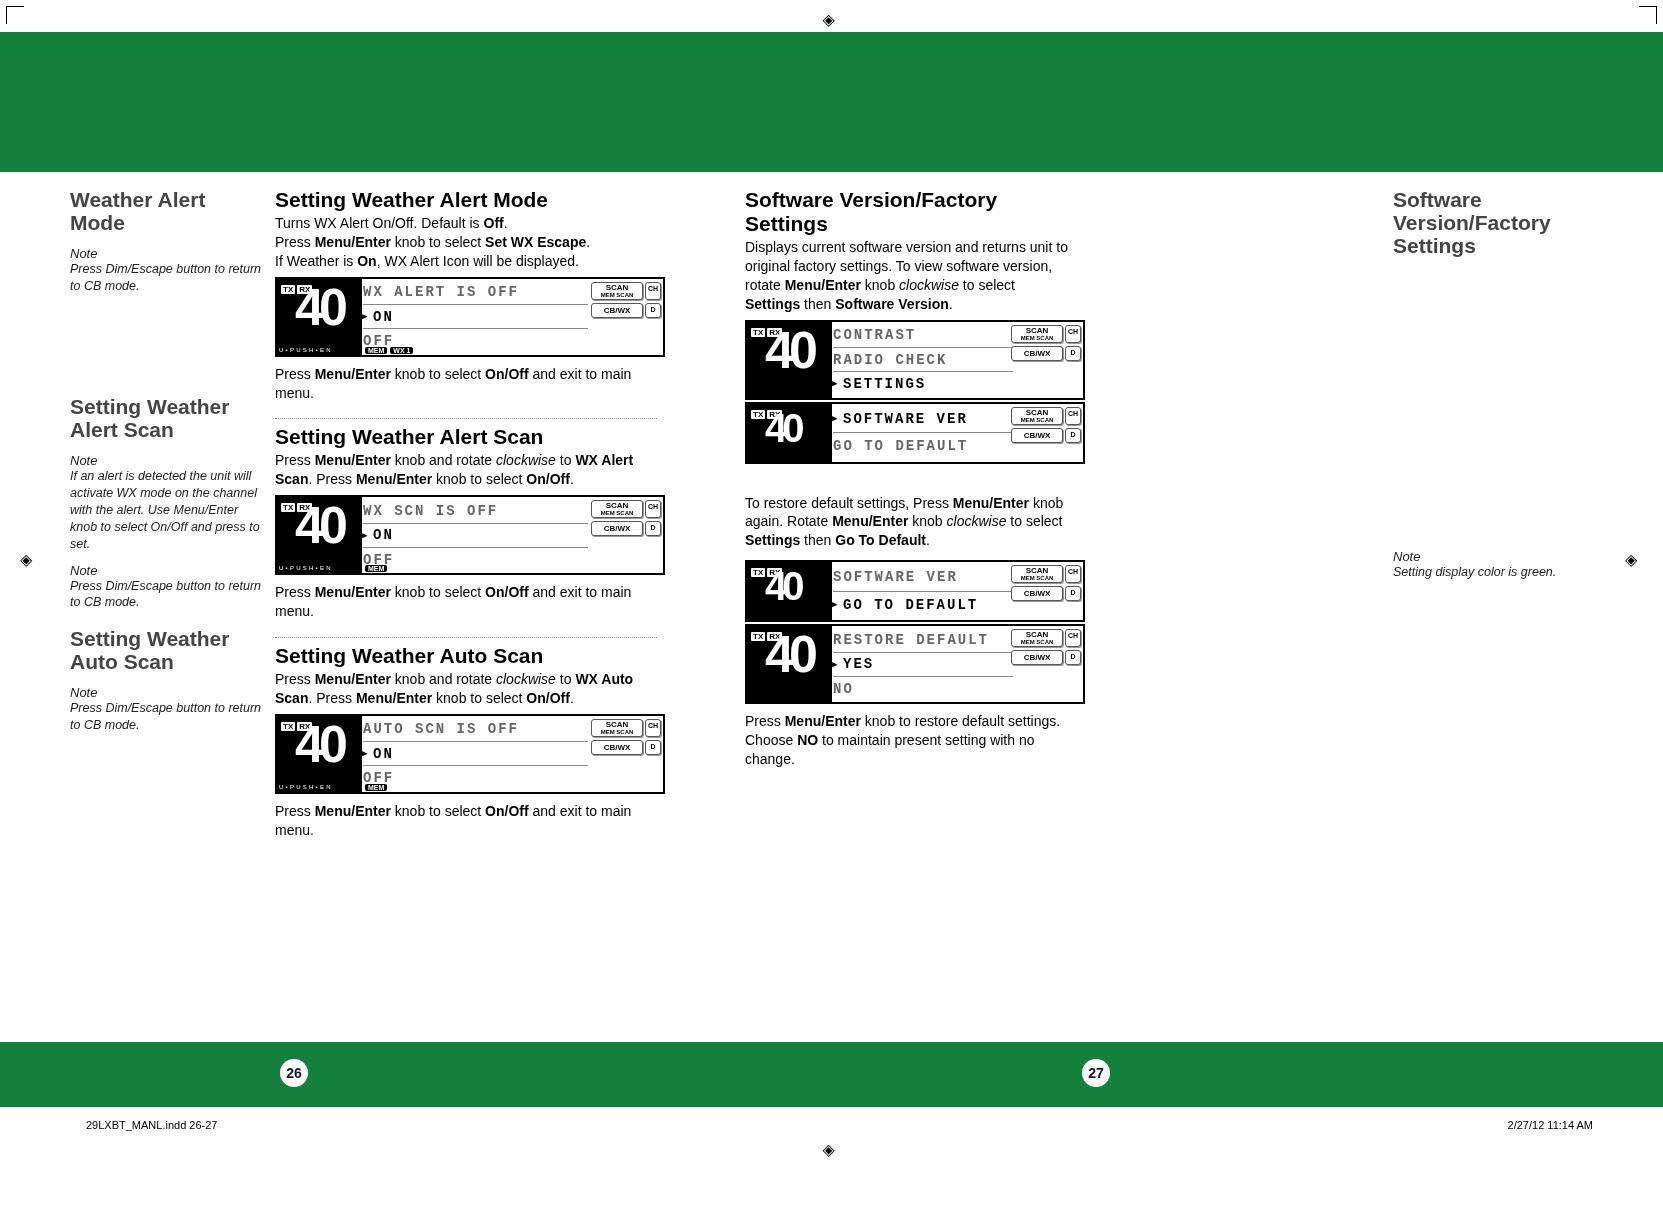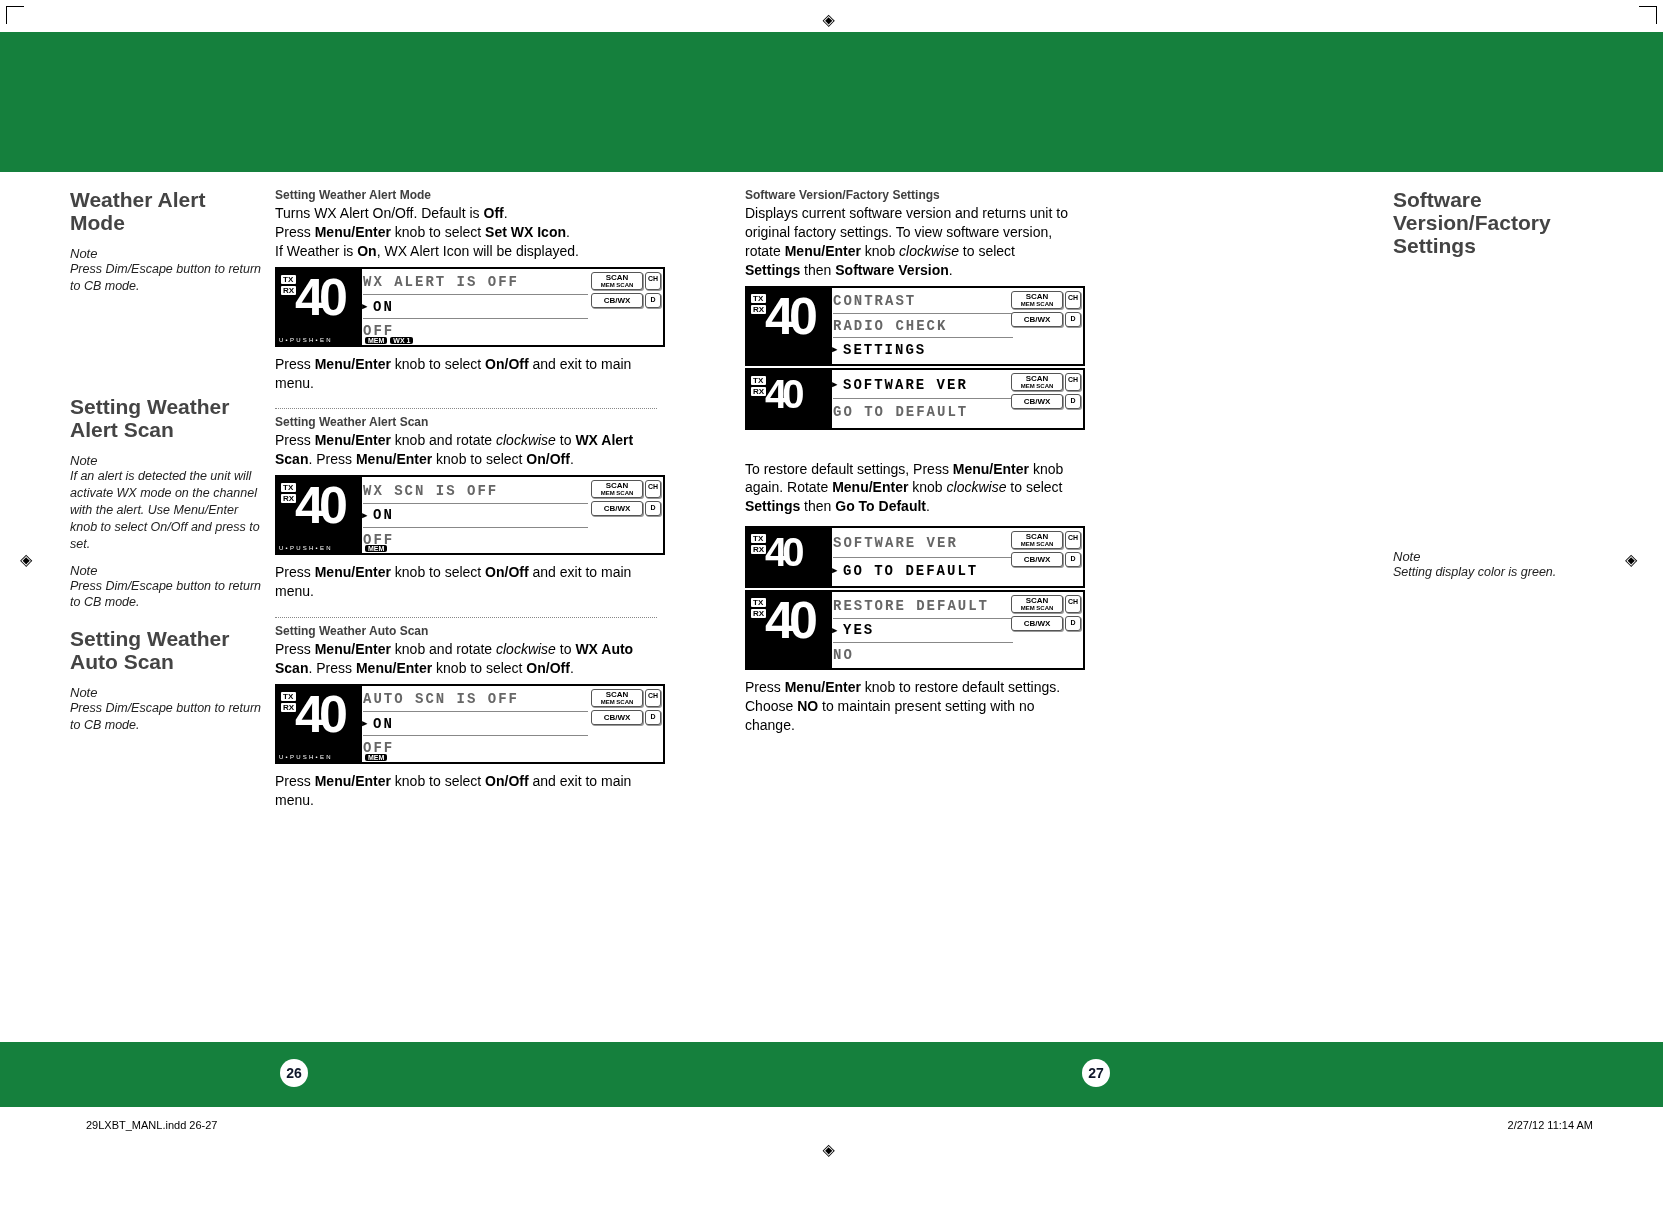--- a/index.html
+++ b/index.html
@@ -11,28 +11,28 @@
   .header-row h1 { font-size: 34px; font-weight: 900; letter-spacing: -0.5px; }
   .bottom-band { top: 1042px; height: 65px; }
   .content-wrap { position: absolute; top: 188px; left: 70px; right: 70px; bottom: 150px; display: flex; gap: 0; }
   .col { display: flex; flex-direction: column; }
   .col-side { width: 205px; padding-right: 12px; }
   .col-main { width: 400px; padding-right: 18px; }
   .col-side-r { width: 210px; padding-left: 10px; }
   h2.side { font-size: 21px; font-weight: 900; color: #444; line-height: 1.1; margin-bottom: 12px; }
   .note-label { font-weight: 400; font-style: italic; font-size: 13px; color: #222; }
   .note-body { font-style: italic; font-size: 12.5px; color: #222; line-height: 1.35; margin-bottom: 10px; }
-  h3.sub { font-size: 12px; font-weight: 700; color: #404040; margin-bottom: 2px; }
+  h3.sub { font-size: 21px; font-weight: 700; color: #000000; margin-bottom: 2px; }
   p.body { font-size: 14px; color: #000; line-height: 1.35; margin-bottom: 4px; }
   .block { margin-bottom: 6px; }
   .sep { border-top: 1px dotted #888; margin: 6px 0; }
   
   .lcd { border: 2px solid #000; background: #fff; width: 390px; height: 80px; position: relative; margin: 6px 0 8px 0; overflow: hidden; }
   .lcd-left { position: absolute; left: 0; top: 0; bottom: 0; width: 85px; background: #000; color: #fff; display: flex; flex-direction: column; }
-  .lcd-left-labels { position: absolute; top: 6px; left: 4px; display: flex; flex-direction: column; gap: 2px; }
+  .lcd-left-labels { position: absolute; top: 6px; left: 4px; display: flex; flex-direction: row; gap: 2px; }
   .lcd-left-labels span { font-size: 8px; font-weight: 700; background: #fff; color: #000; padding: 0 2px; border-radius: 1px; }
   .lcd-40 { position: absolute; left: 18px; top: 2px; font-size: 52px; font-weight: 900; font-family: 'Arial Black', sans-serif; color: #fff; letter-spacing: -5px; line-height: 1; }
   .lcd-arc { position: absolute; left: 2px; bottom: 2px; font-size: 6px; color: #fff; letter-spacing: 0.3px; }
   .lcd-mid { position: absolute; left: 86px; top: 2px; bottom: 2px; width: 225px; display: flex; flex-direction: column; }
   .lcd-row { flex: 1; border-top: 1px solid #888; font-family: 'Courier New', monospace; font-size: 14px; letter-spacing: 2px; font-weight: 600; display: flex; align-items: center; padding-left: 0; color: #666; position: relative; }
   .lcd-row:first-child { border-top: none; }
   .lcd-row.sel { color: #000; }
   .lcd-row.sel::before { content: "▶"; position: absolute; left: -1px; font-size: 9px; color: #000; }
   .lcd-row.sel span { padding-left: 10px; }
   .lcd-badges { position: absolute; left: 88px; bottom: 1px; display: flex; gap: 3px; }
@@ -94,21 +94,21 @@
       <div class="note-label">Note</div>
       <div class="note-body">Press Dim/Escape button to return to CB mode.</div>
       <h2 class="side" style="margin-top:6px;">Setting Weather Auto Scan</h2>
       <div class="note-label">Note</div>
       <div class="note-body">Press Dim/Escape button to return to CB mode.</div>
     </div>
 
     <div class="col col-main">
       <div class="block">
         <h3 class="sub">Setting Weather Alert Mode</h3>
-        <p class="body"><span>Turns WX Alert On/Off.  Default is </span><strong>Off</strong><span>.</span><br><span>Press </span><strong>Menu/Enter</strong><span> knob to select </span><strong>Set WX Icon</strong><span>.</span><br><span>If Weather is </span><strong>On</strong><span>, WX Alert Icon will be displayed.</span></p>
+        <p class="body"><span>Turns WX Alert On/Off.  Default is </span><strong>Off</strong><span>.</span><br><span>Press </span><strong>Menu/Enter</strong><span> knob to select </span><strong>Set WX Escape</strong><span>.</span><br><span>If Weather is </span><strong>On</strong><span>, WX Alert Icon will be displayed.</span></p>
         <div class="lcd">
           <div class="lcd-left">
               <div class="lcd-left-labels">
                 <span>TX</span>
                 <span>RX</span>
               </div>
               <div class="lcd-40">40</div>
               <div class="lcd-arc">U • P U S H • E N</div>
             </div>
           <div class="lcd-mid">

